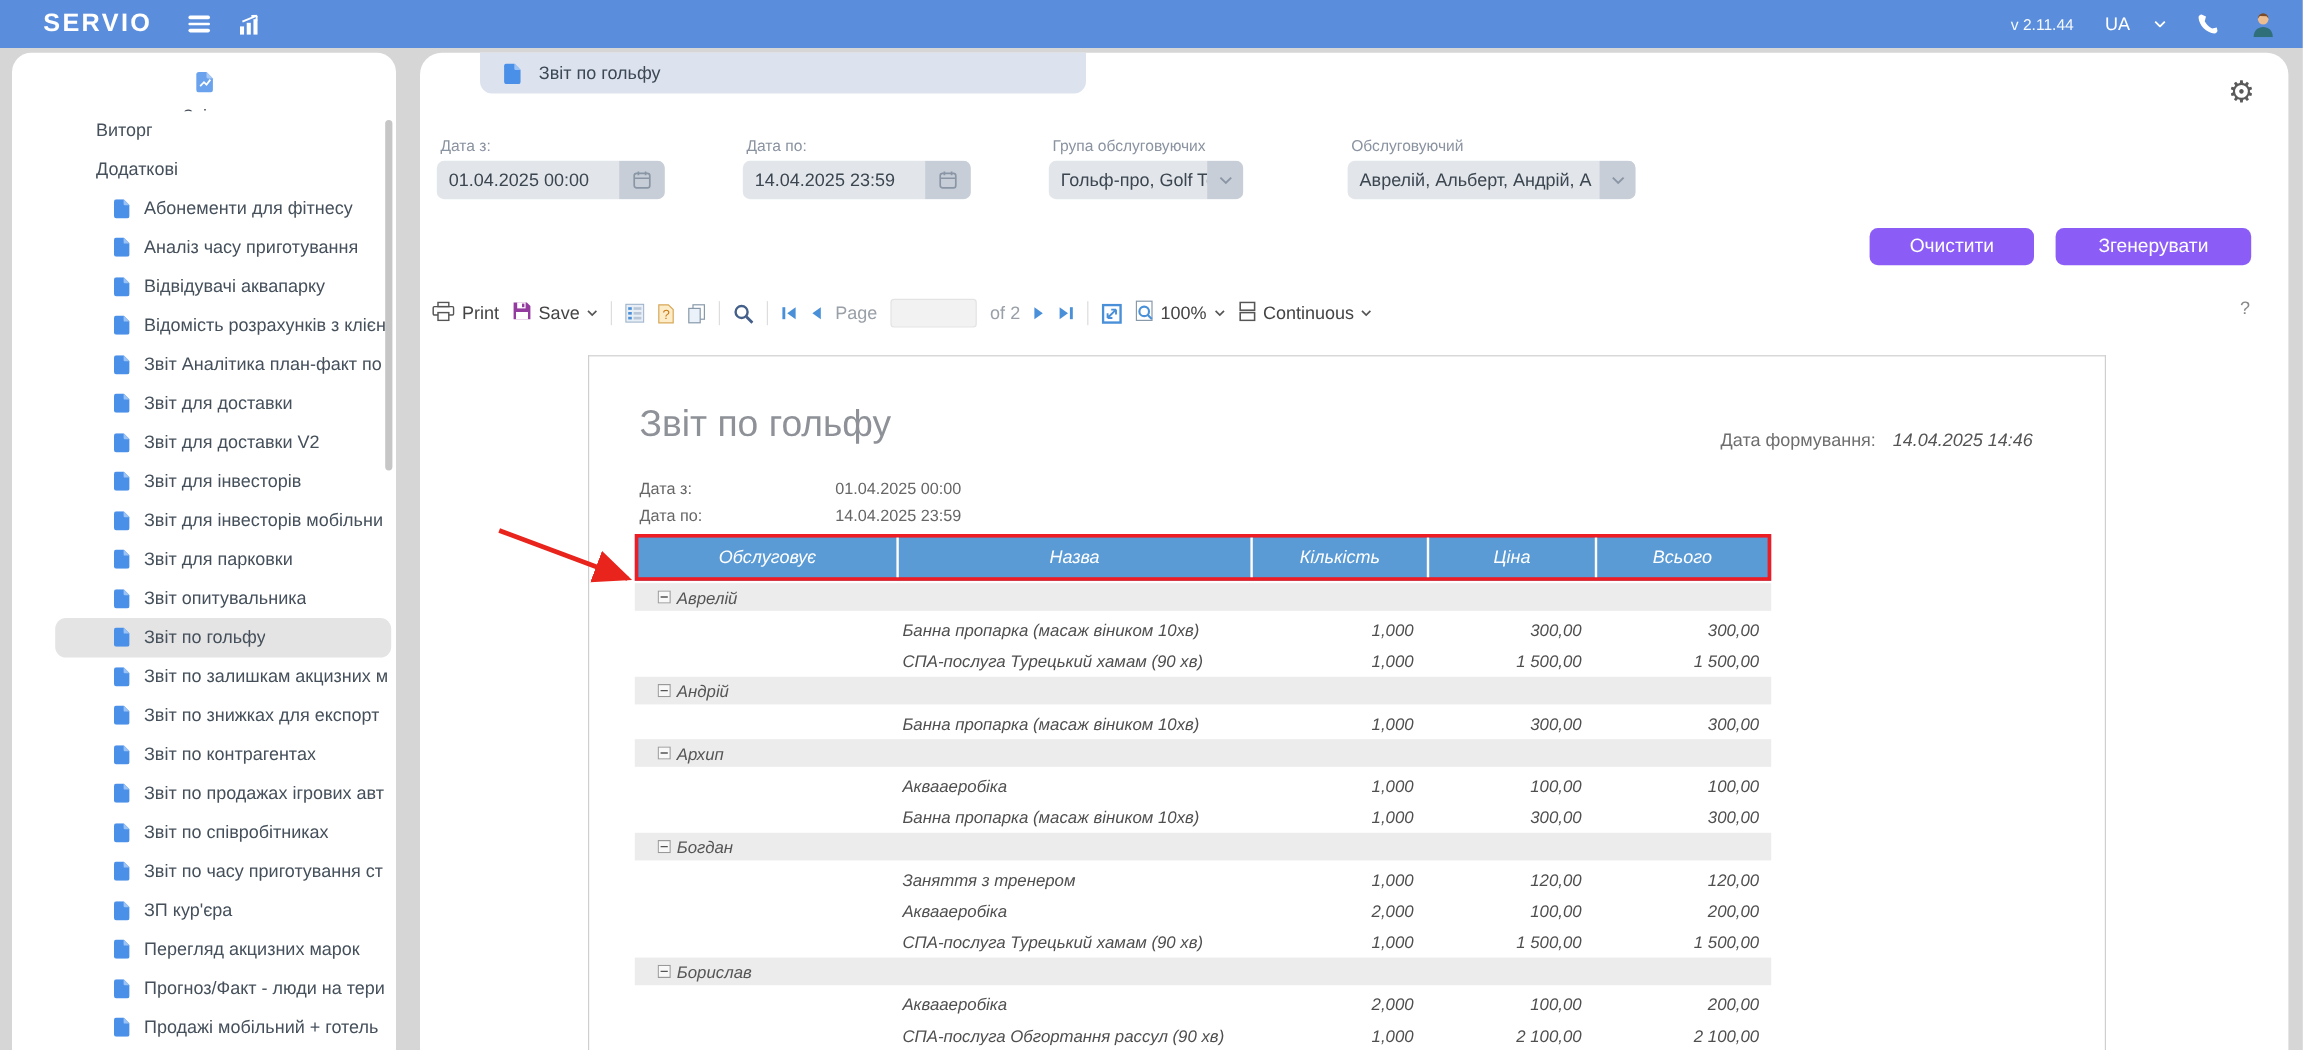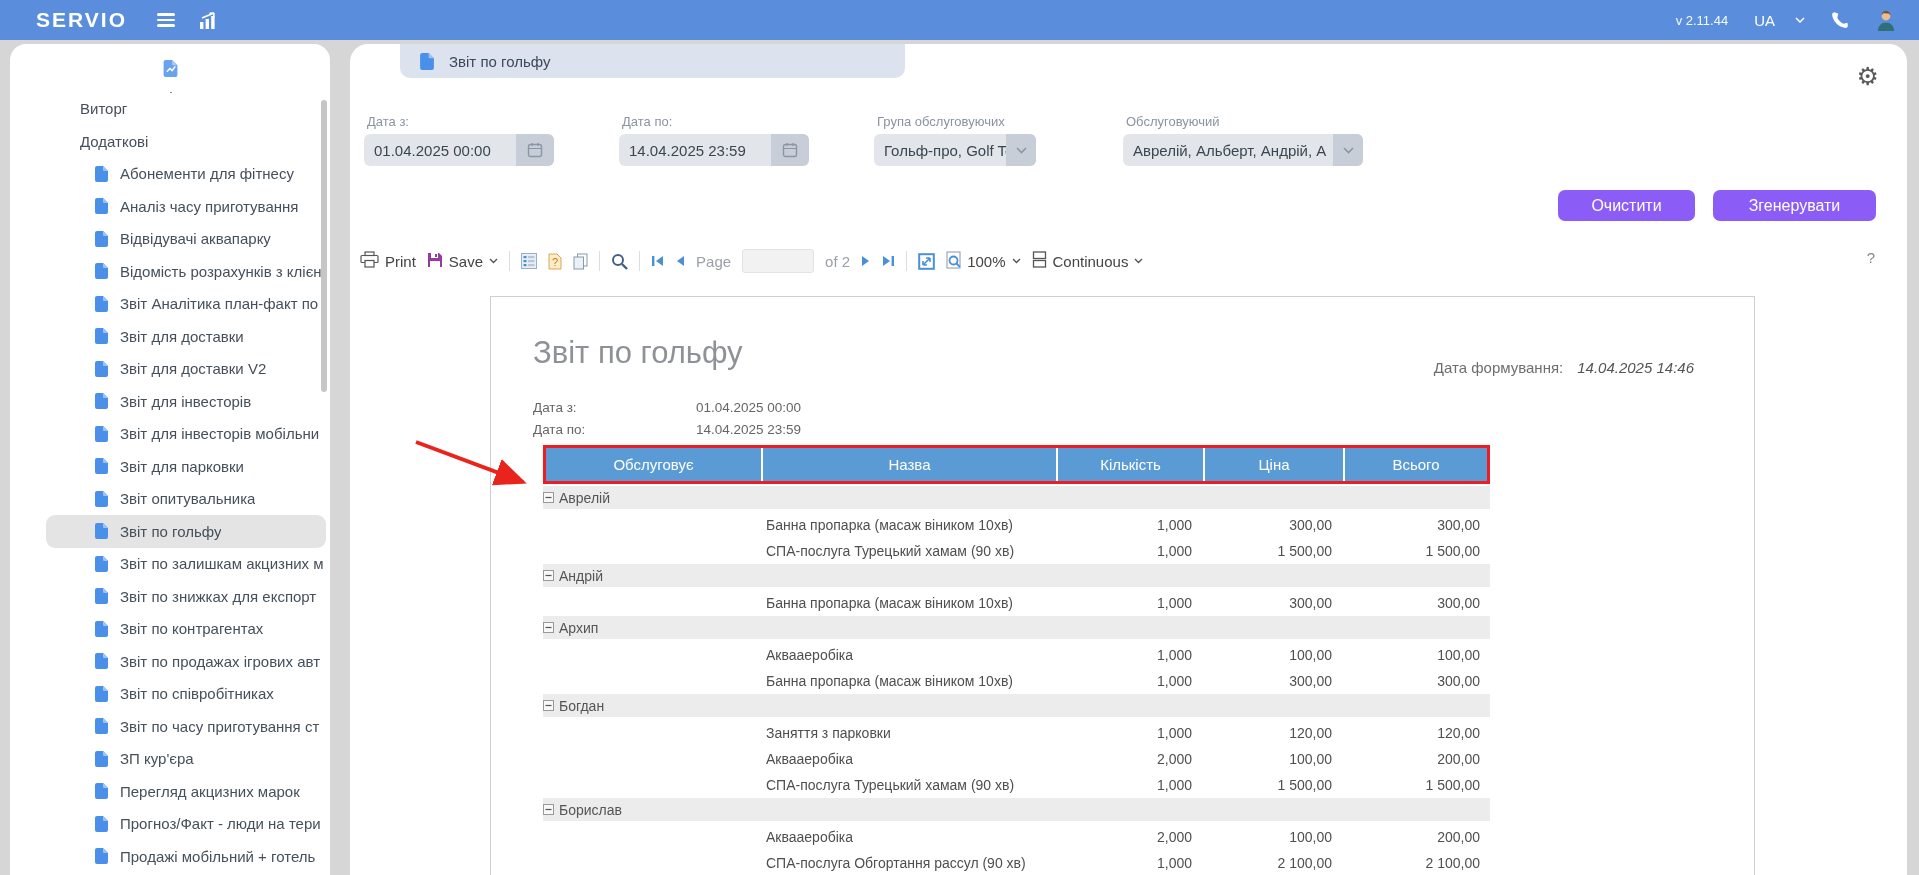--- a/index.html
+++ b/index.html
@@ -59,27 +59,27 @@
   .t-help{position:absolute;right:32px;top:205px;font-size:15px;color:#888;cursor:pointer;}
 
   
   .page{position:absolute;left:140px;top:252px;width:1265px;bottom:-2px;background:#fff;border:1px solid #cfcfcf;border-bottom:none;overflow:hidden;}
   .r-title{position:absolute;left:42px;top:38px;font-size:31px;color:#8e9298;}
   .r-formed{position:absolute;right:60px;top:62px;font-size:15px;color:#6e6e6e;display:flex;gap:14px;}
   .r-formed b{font-weight:normal;color:#555;font-style:italic;}
   .r-dates{position:absolute;left:42px;top:100px;font-size:13.5px;color:#666;line-height:22px;}
   .r-dates .lab{display:inline-block;width:163px;}
 
-  .rtable{position:absolute;left:52px;top:148px;width:947px;}
+  .rtable{position:absolute;left:38px;top:148px;width:947px;font-style:italic;}
   .thead{display:flex;height:39px;border:3px solid #ee1c23;background:#5b9bd5;}
   .th{display:flex;align-items:center;justify-content:center;color:#fff;font-size:15px;border-right:2px solid #fff;}
   .th:last-child{border-right:none;flex:1;}
   .c1{width:217px;}.c2{width:295px;}.c3{width:147px;}.c4{width:140px;}.c5{width:148px;}
   .tbody{margin-top:2px;}
-  .g-row{height:23px;background:#ececec;display:flex;align-items:center;gap:5px;padding-left:0;margin-bottom:3px;font-size:14px;color:#555;}
+  .g-row{height:23px;background:#ececec;display:flex;align-items:center;gap:5px;padding-left:19px;margin-bottom:3px;font-size:14px;color:#555;}
   .d-row{height:26px;display:flex;align-items:center;font-size:14px;color:#4f4f4f;}
   .d-name{padding-left:6px;white-space:nowrap;overflow:hidden;}
   .d-num{text-align:right;padding-right:10px;}
   .minus-ic{display:flex;flex:none;}
 
   .arrow-overlay{position:absolute;left:408px;top:434px;width:150px;height:72px;z-index:6;pointer-events:none;}
 </style>
 </head>
 <body>
 
@@ -611,21 +611,21 @@
             <span class="minus-ic">
               <svg width="11" height="11" viewBox="0 0 11 11">
                 <rect x="0.5" y="0.5" width="10" height="10" fill="#f8f8f8" stroke="#999"></rect>
                 <line x1="2.5" y1="5.5" x2="8.5" y2="5.5" stroke="#555" stroke-width="1.2"></line>
               </svg>
             </span>
             <span>Богдан</span>
           </div>
           <div class="d-row">
             <div class="c1"></div>
-            <div class="c2 d-name">Заняття з парковки</div>
+            <div class="c2 d-name">Заняття з тренером</div>
             <div class="c3 d-num">1,000</div>
             <div class="c4 d-num">120,00</div>
             <div class="c5 d-num">120,00</div>
           </div>
           <div class="d-row">
             <div class="c1"></div>
             <div class="c2 d-name">Аквааеробіка</div>
             <div class="c3 d-num">2,000</div>
             <div class="c4 d-num">100,00</div>
             <div class="c5 d-num">200,00</div>

